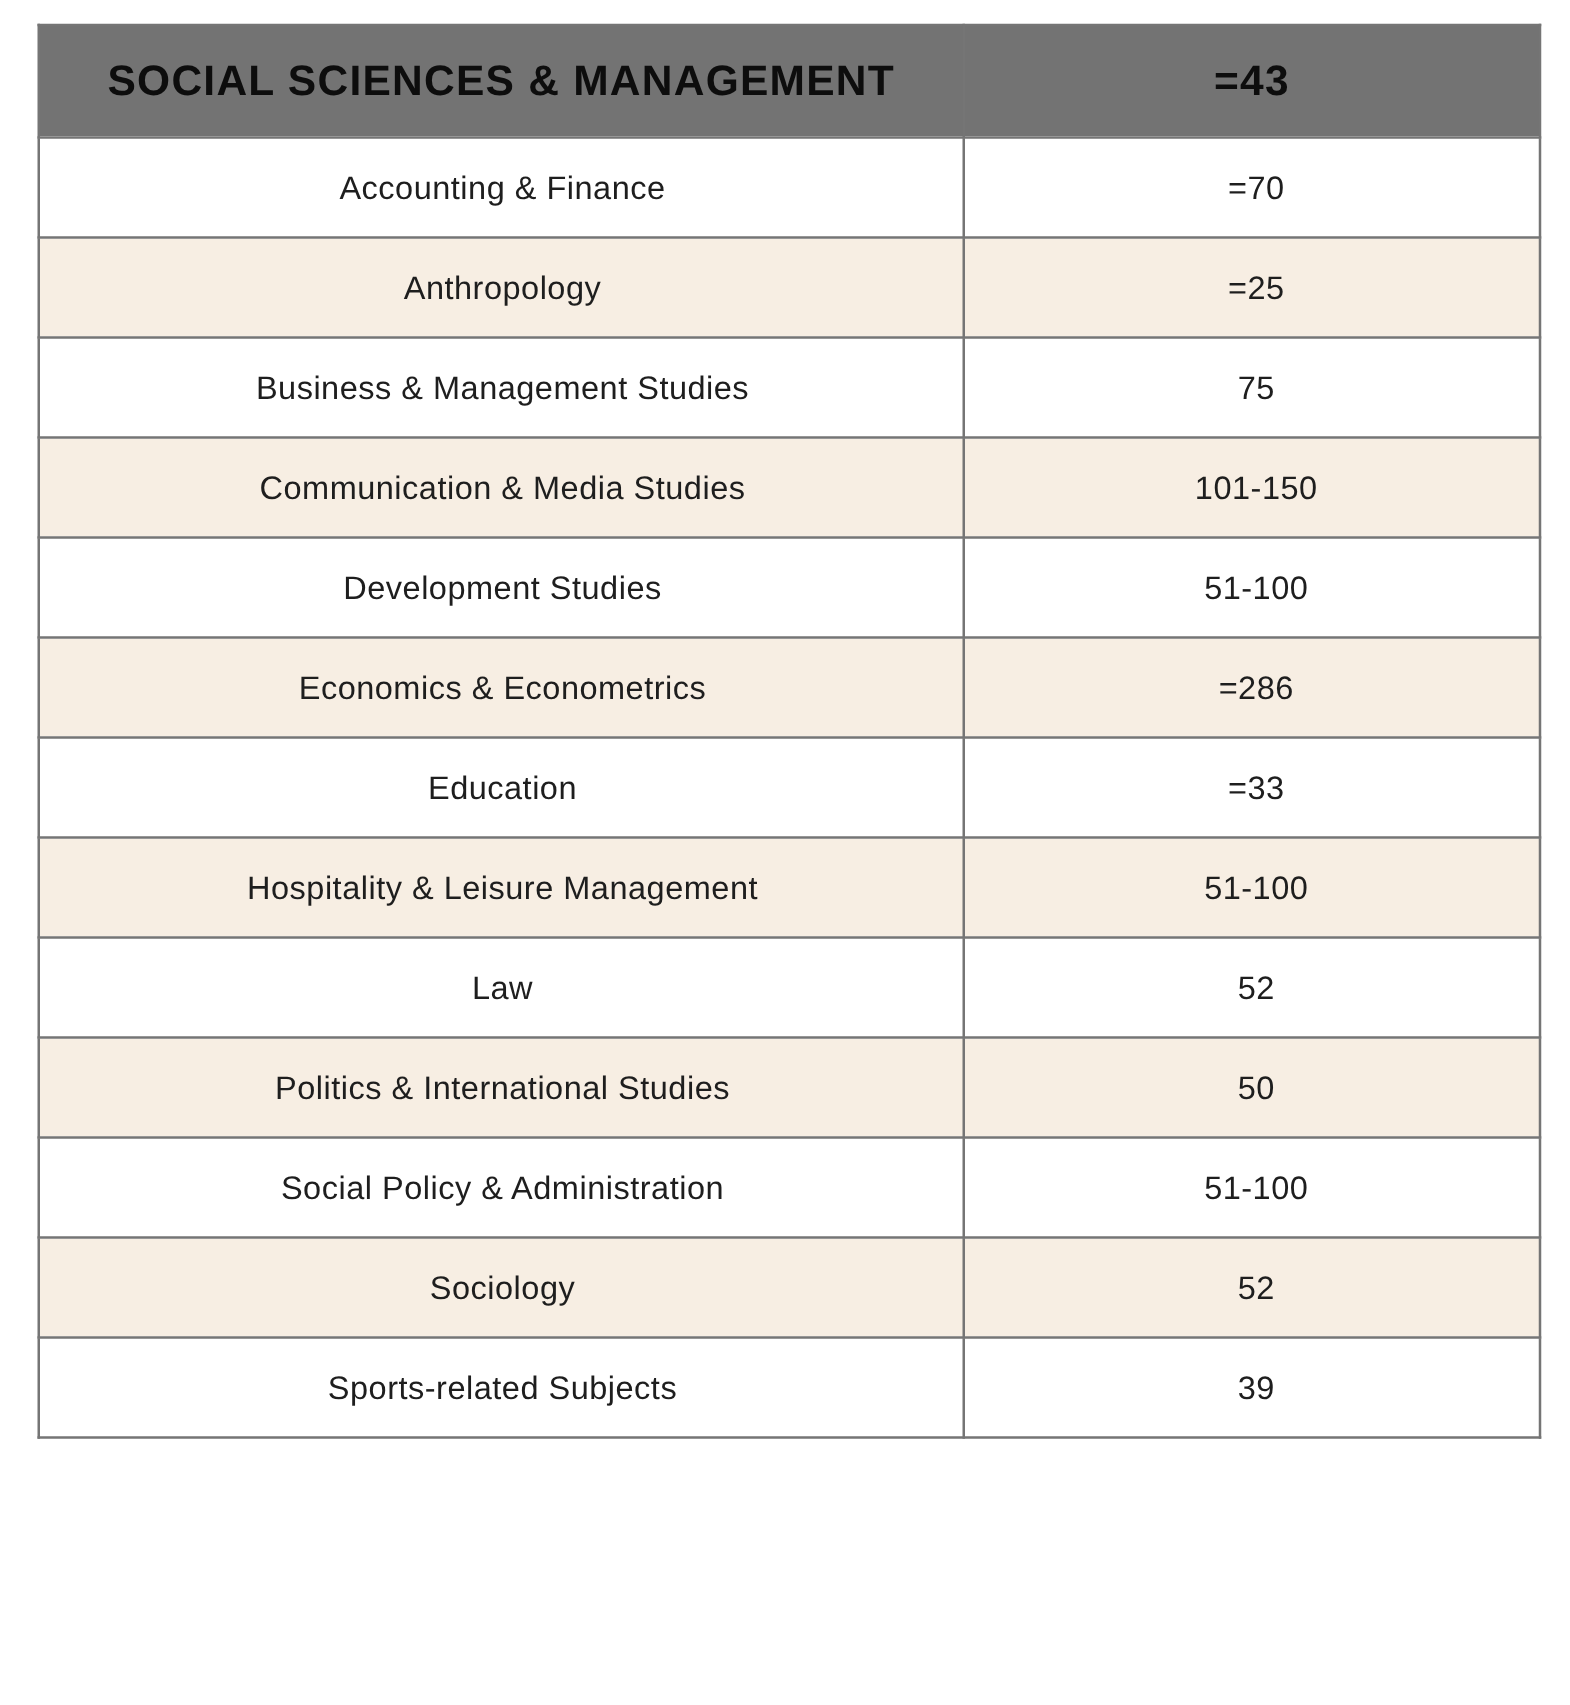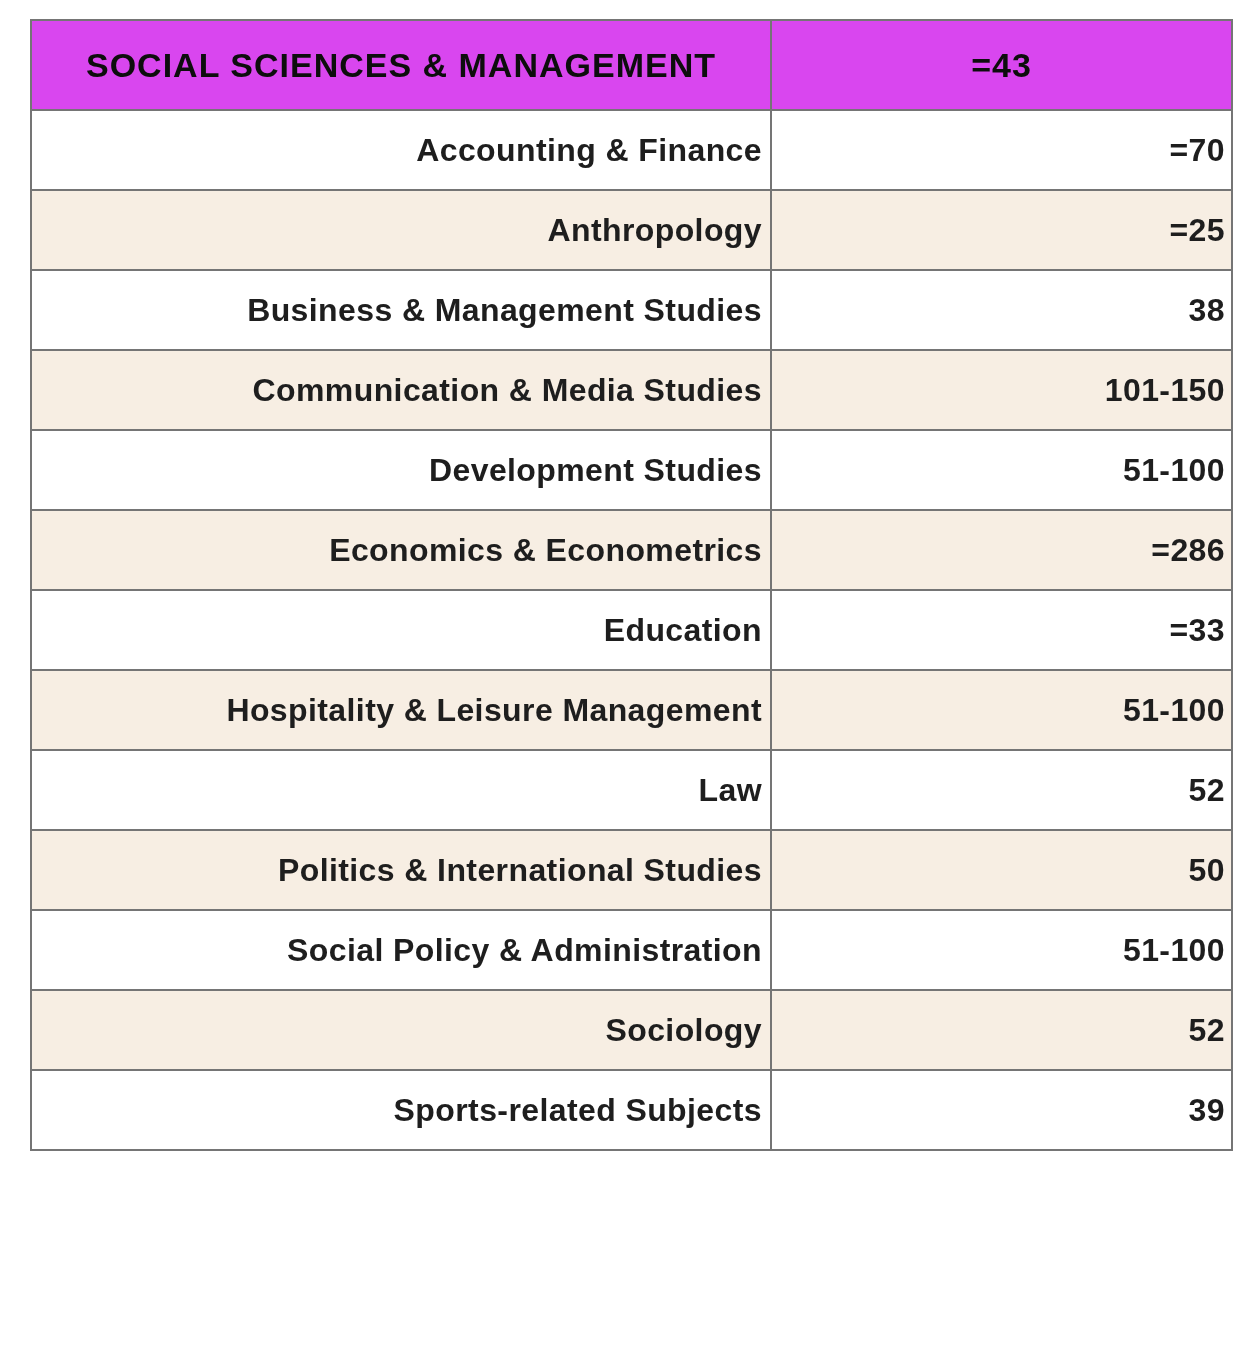--- a/index.html
+++ b/index.html
@@ -24,36 +24,36 @@
     border: 2px solid #757575;
     margin: 0;
     vertical-align: middle;
     color: #1e1e1e;
     overflow: hidden;
     white-space: nowrap;
   }
   
   .rank-table thead th {
     height: 88px;
-    background: #d946ef;
+    background: #737373;
     color: #0d0d0d;
     font-size: 34px;
     font-weight: 800;
     letter-spacing: 1px;
     text-align: center;
     padding: 0 8px;
   }
   
   .rank-table tbody td {
     height: 78px;
     background: #ffffff;
-    font-size: 32px;
-    font-weight: 700;
+    font-size: 26px;
+    font-weight: 400;
     letter-spacing: 0.4px;
-    text-align: right;
+    text-align: center;
   }
   .rank-table tbody tr:nth-child(even) td {
     background: #f7eee3;
   }
   .rank-table tbody td.subject { padding: 0 8px 0 10px; }
   .rank-table tbody td.rank-val { padding: 0 6px 0 13px; }
 </style>
 </head>
 <body>
 
@@ -74,21 +74,21 @@
     <td class="rank-val">=70</td>
   </tr>
 
   <tr>
     <td class="subject">Anthropology</td>
     <td class="rank-val">=25</td>
   </tr>
 
   <tr>
     <td class="subject">Business &amp; Management Studies</td>
-    <td class="rank-val">38</td>
+    <td class="rank-val">75</td>
   </tr>
 
   <tr>
     <td class="subject">Communication &amp; Media Studies</td>
     <td class="rank-val">101-150</td>
   </tr>
 
   <tr>
     <td class="subject">Development Studies</td>
     <td class="rank-val">51-100</td>

